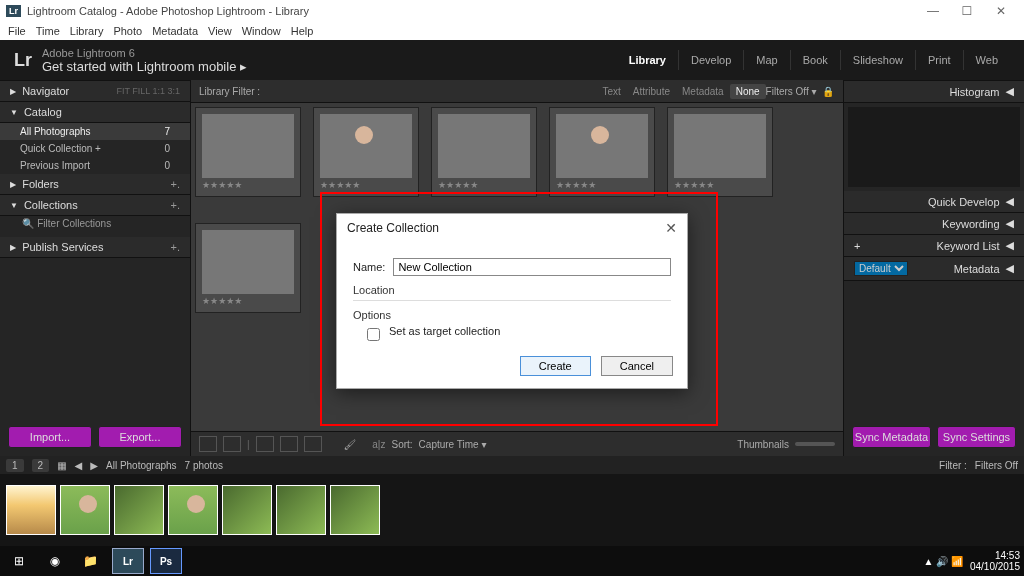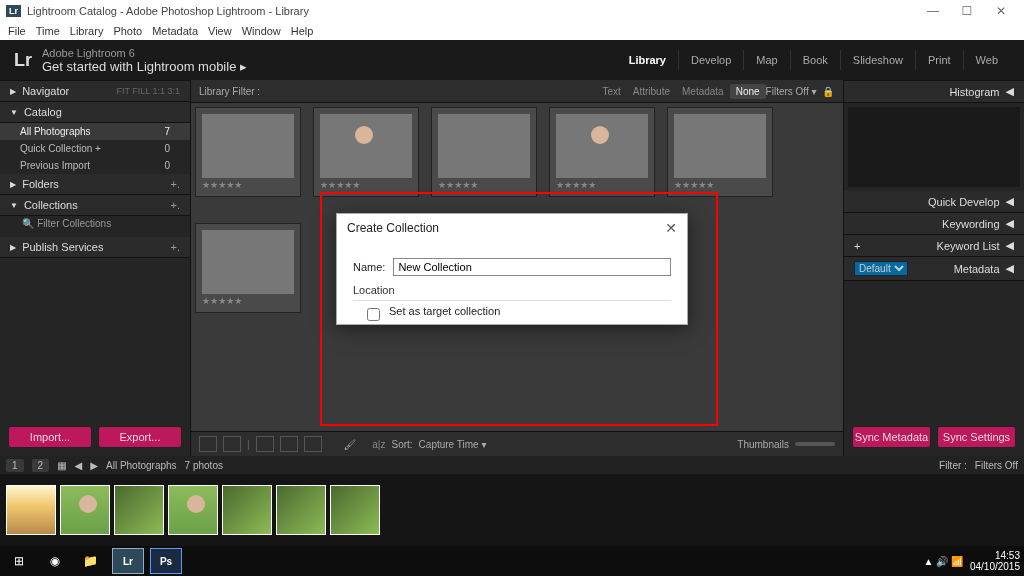--- a/index.html
+++ b/index.html
@@ -19,21 +19,21 @@
 .layout{display:flex;height:376px}
 .lpanel,.rpanel{width:190px;background:#252525;display:flex;flex-direction:column;border-top:1px solid #111}
 .rpanel{width:180px}
 .phead{background:#2b2b2b;padding:4px 10px;color:#ddd;display:flex;align-items:center;gap:6px;border-bottom:1px solid #111}
 .phead .tri{font-size:8px}
 .phead .plus{margin-left:auto;color:#999}
 .subrow{padding:3px 20px;color:#bbb;display:flex;justify-content:space-between;font-size:10px}
 .subrow.sel{background:#3a3a3a;color:#eee}
 .filterpill{padding:2px 10px;color:#999;font-size:10px;margin-left:12px}
 .lbtm{margin-top:auto;display:flex;gap:6px;padding:8px}
-.pbtn{flex:1;background:#be185d;border:1px solid #222;color:#ddd;text-align:center;padding:4px 0;border-radius:3px}
+.pbtn{flex:1;background:#a21caf;border:1px solid #222;color:#ddd;text-align:center;padding:4px 0;border-radius:3px}
 .center{flex:1;display:flex;flex-direction:column;background:#0c4a6e;border-left:1px solid #111;border-right:1px solid #111}
 .libfilter{height:22px;background:#2d2d2d;display:flex;align-items:center;padding:0 8px;color:#aaa;font-size:10px;border-bottom:1px solid #111}
 .libfilter .rf{margin-left:auto;display:flex;gap:6px;align-items:center}
 .fchip{padding:2px 6px;color:#888}
 .fchip.none{background:#444;color:#eee;border-radius:2px}
 .gridarea{flex:1;position:relative;padding:6px;background:#3a3a3a}
 .thumb{position:absolute;width:104px;background:#4a4a4a;border:1px solid #222}
 .thumb .img{height:64px;margin:6px 6px 0 6px;background:#777}
 .thumb .stars{height:14px;color:#888;font-size:9px;padding:2px 6px}
 .sun{background:linear-gradient(180deg,#fff4d0 0%,#f3c871 40%,#b78a4a 100%)}
@@ -295,24 +295,29 @@
       <span>Create Collection</span>
       <span class="x">✕</span>
     </div>
     <div class="dbody">
       <div class="dfldr">
         <span>Name:</span>
         <input type="text" value="New Collection" style="">
       </div>
       <div class="dlbl">Location</div>
       <div class="dbr"></div>
+      <div class="dlbl">Options</div>
       <div class="dchk">
         <input type="checkbox" style="">
         <span>Set as target collection</span>
       </div>
+    </div>
+    <div class="dbtns">
+      <button class="dbtn primary">Create</button>
+      <button class="dbtn">Cancel</button>
     </div>
   </div>
 
 </div>
 
 <div class="taskbar">
   <div class="tbicon">⊞</div>
   <div class="tbicon">◉</div>
   <div class="tbicon">📁</div>
   <div class="tbicon lr">Lr</div>

